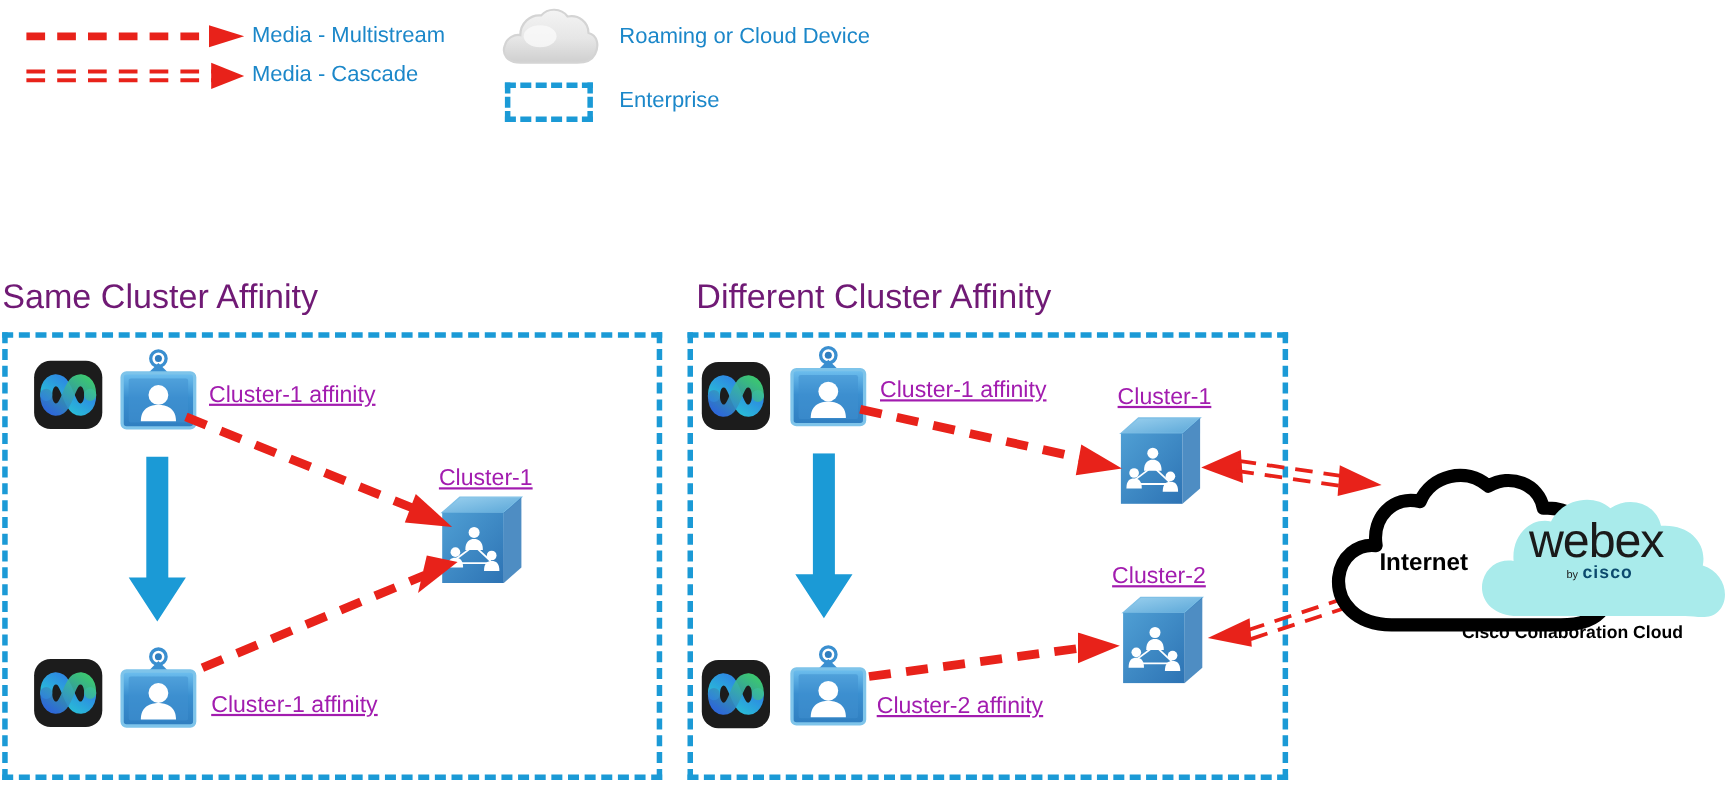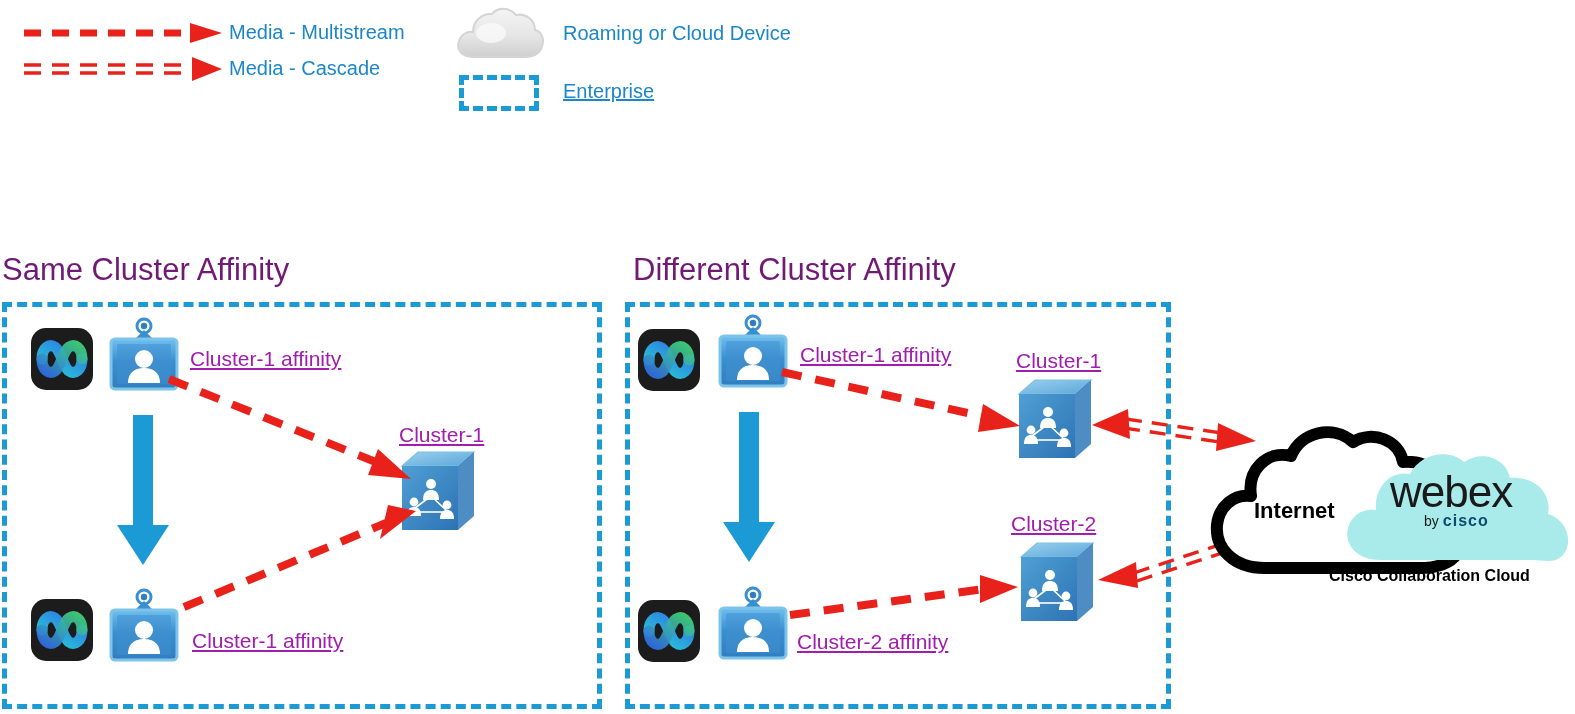--- a/index.html
+++ b/index.html
@@ -92,21 +92,21 @@
         </linearGradient>
       </defs>
       <path d="M18,52 C6,52 1,44 4,36 C6,29 13,26 18,27 C18,16 27,8 37,9
                C43,2 55,2 61,10 C71,8 80,15 80,25 C88,27 90,36 86,44
                C83,50 76,52 70,52 Z" fill="url(#graycloudg)" stroke="#d4d4d4" stroke-width="2"></path>
       <ellipse cx="36" cy="28" rx="15" ry="10" fill="#fbfbfb" opacity="0.75"></ellipse>
     </svg>
     <div class="abs legend-label" style="left:563px;top:22px;">Roaming or Cloud Device</div>
 
     <div class="abs ent-box" style="left:459px;top:75px;width:80px;height:36px;border-width:5px;"></div>
-    <div class="abs legend-label" style="left:563px;top:80px;text-decoration:underline;">Enterprise</div>
+    <div class="abs legend-label" style="left:563px;top:80px;">Enterprise</div>
   </div>
 
   <div class="abs section-title" style="left:2px;top:252px;">Same Cluster Affinity</div>
 
   <div class="abs section-title" style="left:633px;top:252px;">Different Cluster Affinity</div>
 
   <div class="abs ent-box" style="left:2px;top:302px;width:600px;height:407px;"></div>
 
   <div class="abs webex-app" style="left:31px;top:328px;">
     <svg width="52" height="52" viewBox="0 0 52 52">
@@ -327,19 +327,19 @@
   <div class="abs black-label" style="left:1254px;top:498px;font-size:22px;">Internet</div>
 
   <svg class="abs" style="left:1340px;top:440px;" width="240" height="130" viewBox="0 0 240 130">
     <path d="M40,120 C16,120 4,104 8,88 C12,74 24,68 36,70
              C34,48 50,30 70,34 C80,14 108,8 124,22
              C142,10 166,18 170,38 C196,36 212,54 208,74
              C228,80 234,104 222,116 C214,124 202,120 192,120 Z" fill="#a9ebeb"></path>
   </svg>
   <div class="abs black-label" style="left:1390px;top:467px;font-size:44px;font-weight:normal;letter-spacing:-1px;color:#1a1a1a;">webex</div>
   <div class="abs" style="left:1424px;top:512px;display:flex;align-items:baseline;gap:4px;">
-    <span class="black-label" style="font-size:14px;font-weight:normal;color:#1a1a1a;">by</span>
+    <span class="black-label" style="font-size:10px;font-weight:normal;color:#1a1a1a;">by</span>
     <span class="black-label" style="font-size:16px;font-weight:bold;letter-spacing:1px;color:#0c4a6e;">cisco</span>
   </div>
 
   <div class="abs black-label" style="left:1329px;top:567px;font-size:16px;">Cisco Collaboration Cloud</div>
 
 </div>
 
 </body></html>

